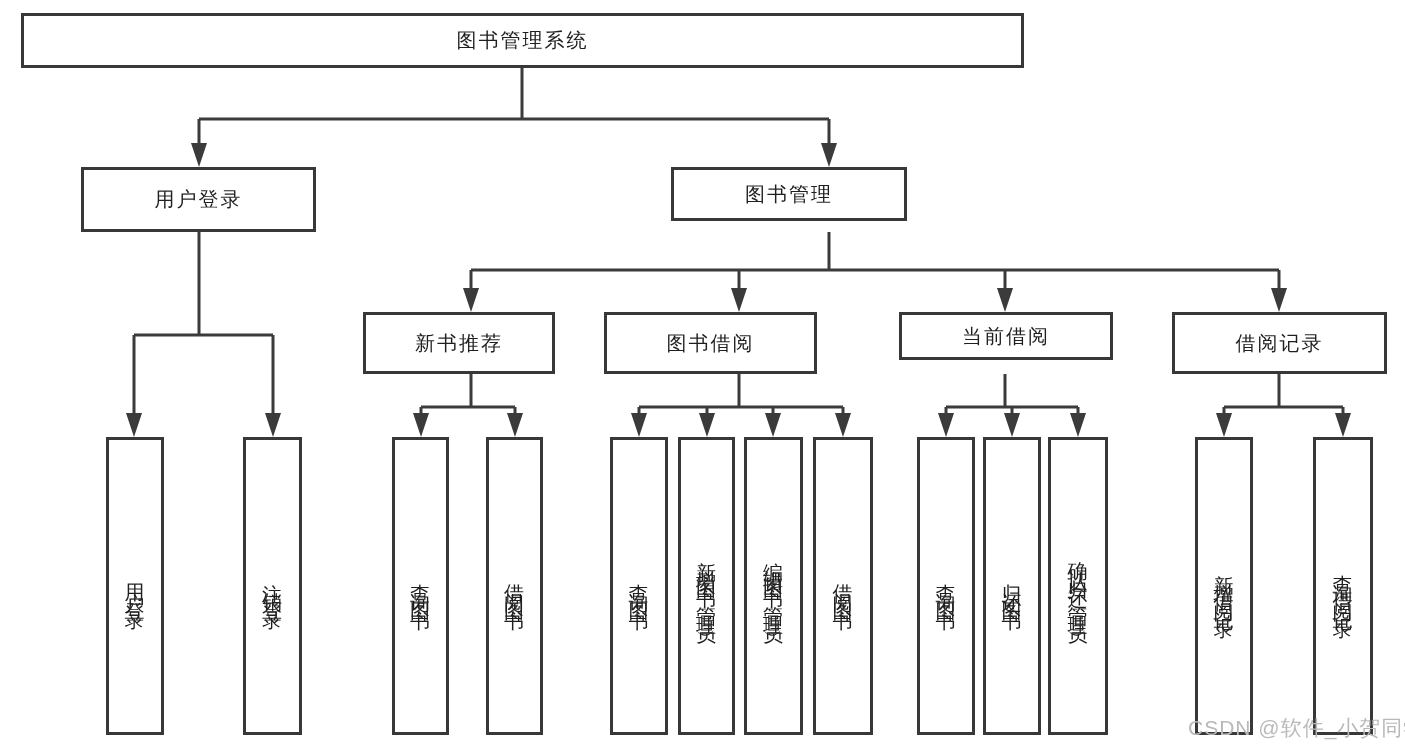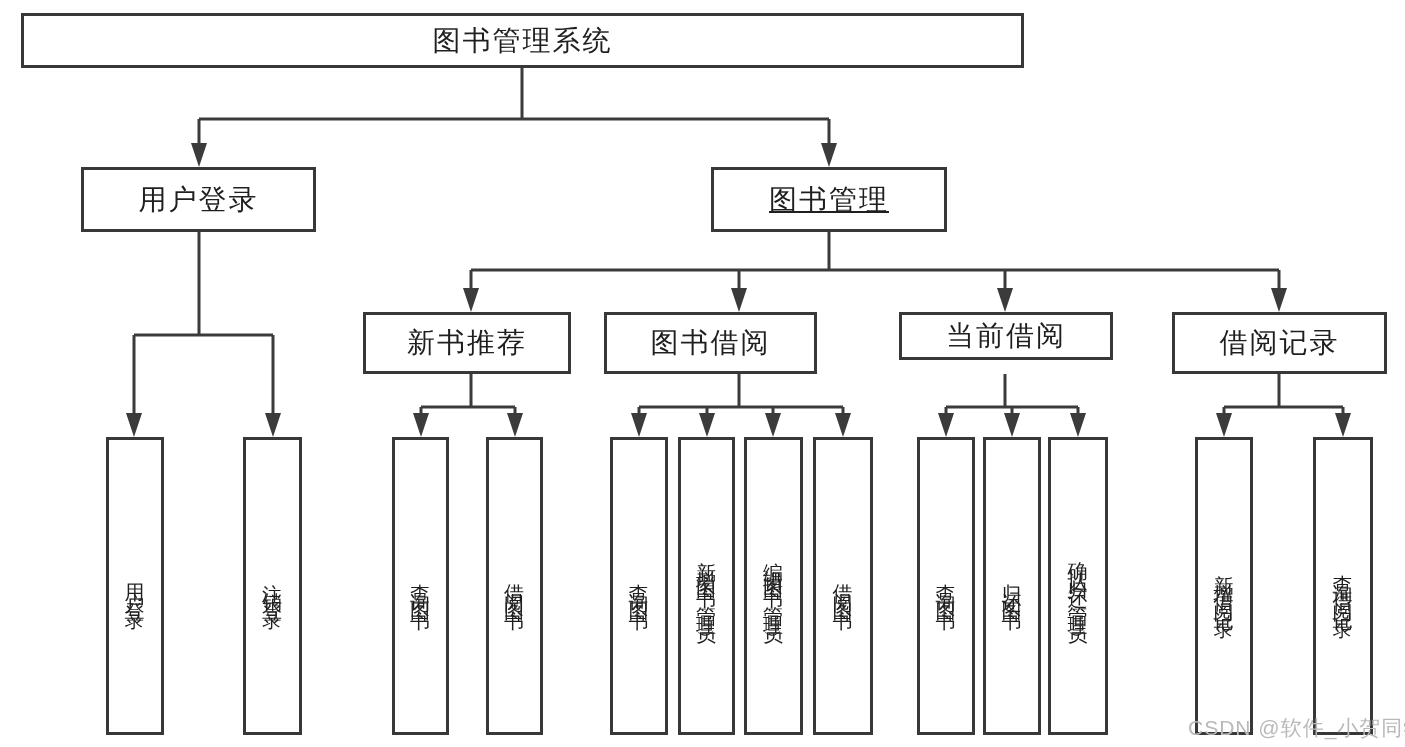--- a/index.html
+++ b/index.html
@@ -21,38 +21,38 @@
     box-sizing: border-box;
     border: 3px solid #383838;
     background: #ffffff;
     display: flex;
     align-items: center;
     justify-content: center;
     color: #1f1f1f;
     z-index: 1;
   }
   .node.h {
-    font-size: 28px;
+    font-size: 20px;
     letter-spacing: 2px;
     white-space: nowrap;
   }
   .node.v {
     writing-mode: vertical-rl;
     text-orientation: mixed;
     font-size: 20px;
     letter-spacing: 9px;
     line-height: 1;
   }
   
   .n-root  { left: 21px;   top: 13px;  width: 1003px; height: 55px; }
   
   .n-login { left: 81px;   top: 167px; width: 235px;  height: 65px; }
-  .n-mgmt  { left: 711px;  top: 167px; width: 236px;  height: 65px; text-decoration: underline; }
+  .n-mgmt  { left: 671px;  top: 167px; width: 236px;  height: 54px; }
   
-  .n-rec   { left: 363px;  top: 312px; width: 208px;  height: 62px; }
+  .n-rec   { left: 363px;  top: 312px; width: 192px;  height: 62px; }
   .n-bor   { left: 604px;  top: 312px; width: 213px;  height: 62px; }
   .n-cur   { left: 899px;  top: 312px; width: 214px;  height: 48px; }
   .n-log   { left: 1172px; top: 312px; width: 215px;  height: 62px; }
   
   .leaf    { top: 437px; height: 298px; width: 58px; }
   .l-u1 { left: 106px; }
   .l-u2 { left: 243px; width: 59px; }
   .l-n1 { left: 392px; width: 57px; }
   .l-n2 { left: 486px; width: 57px; }
   .l-b1 { left: 610px; }

